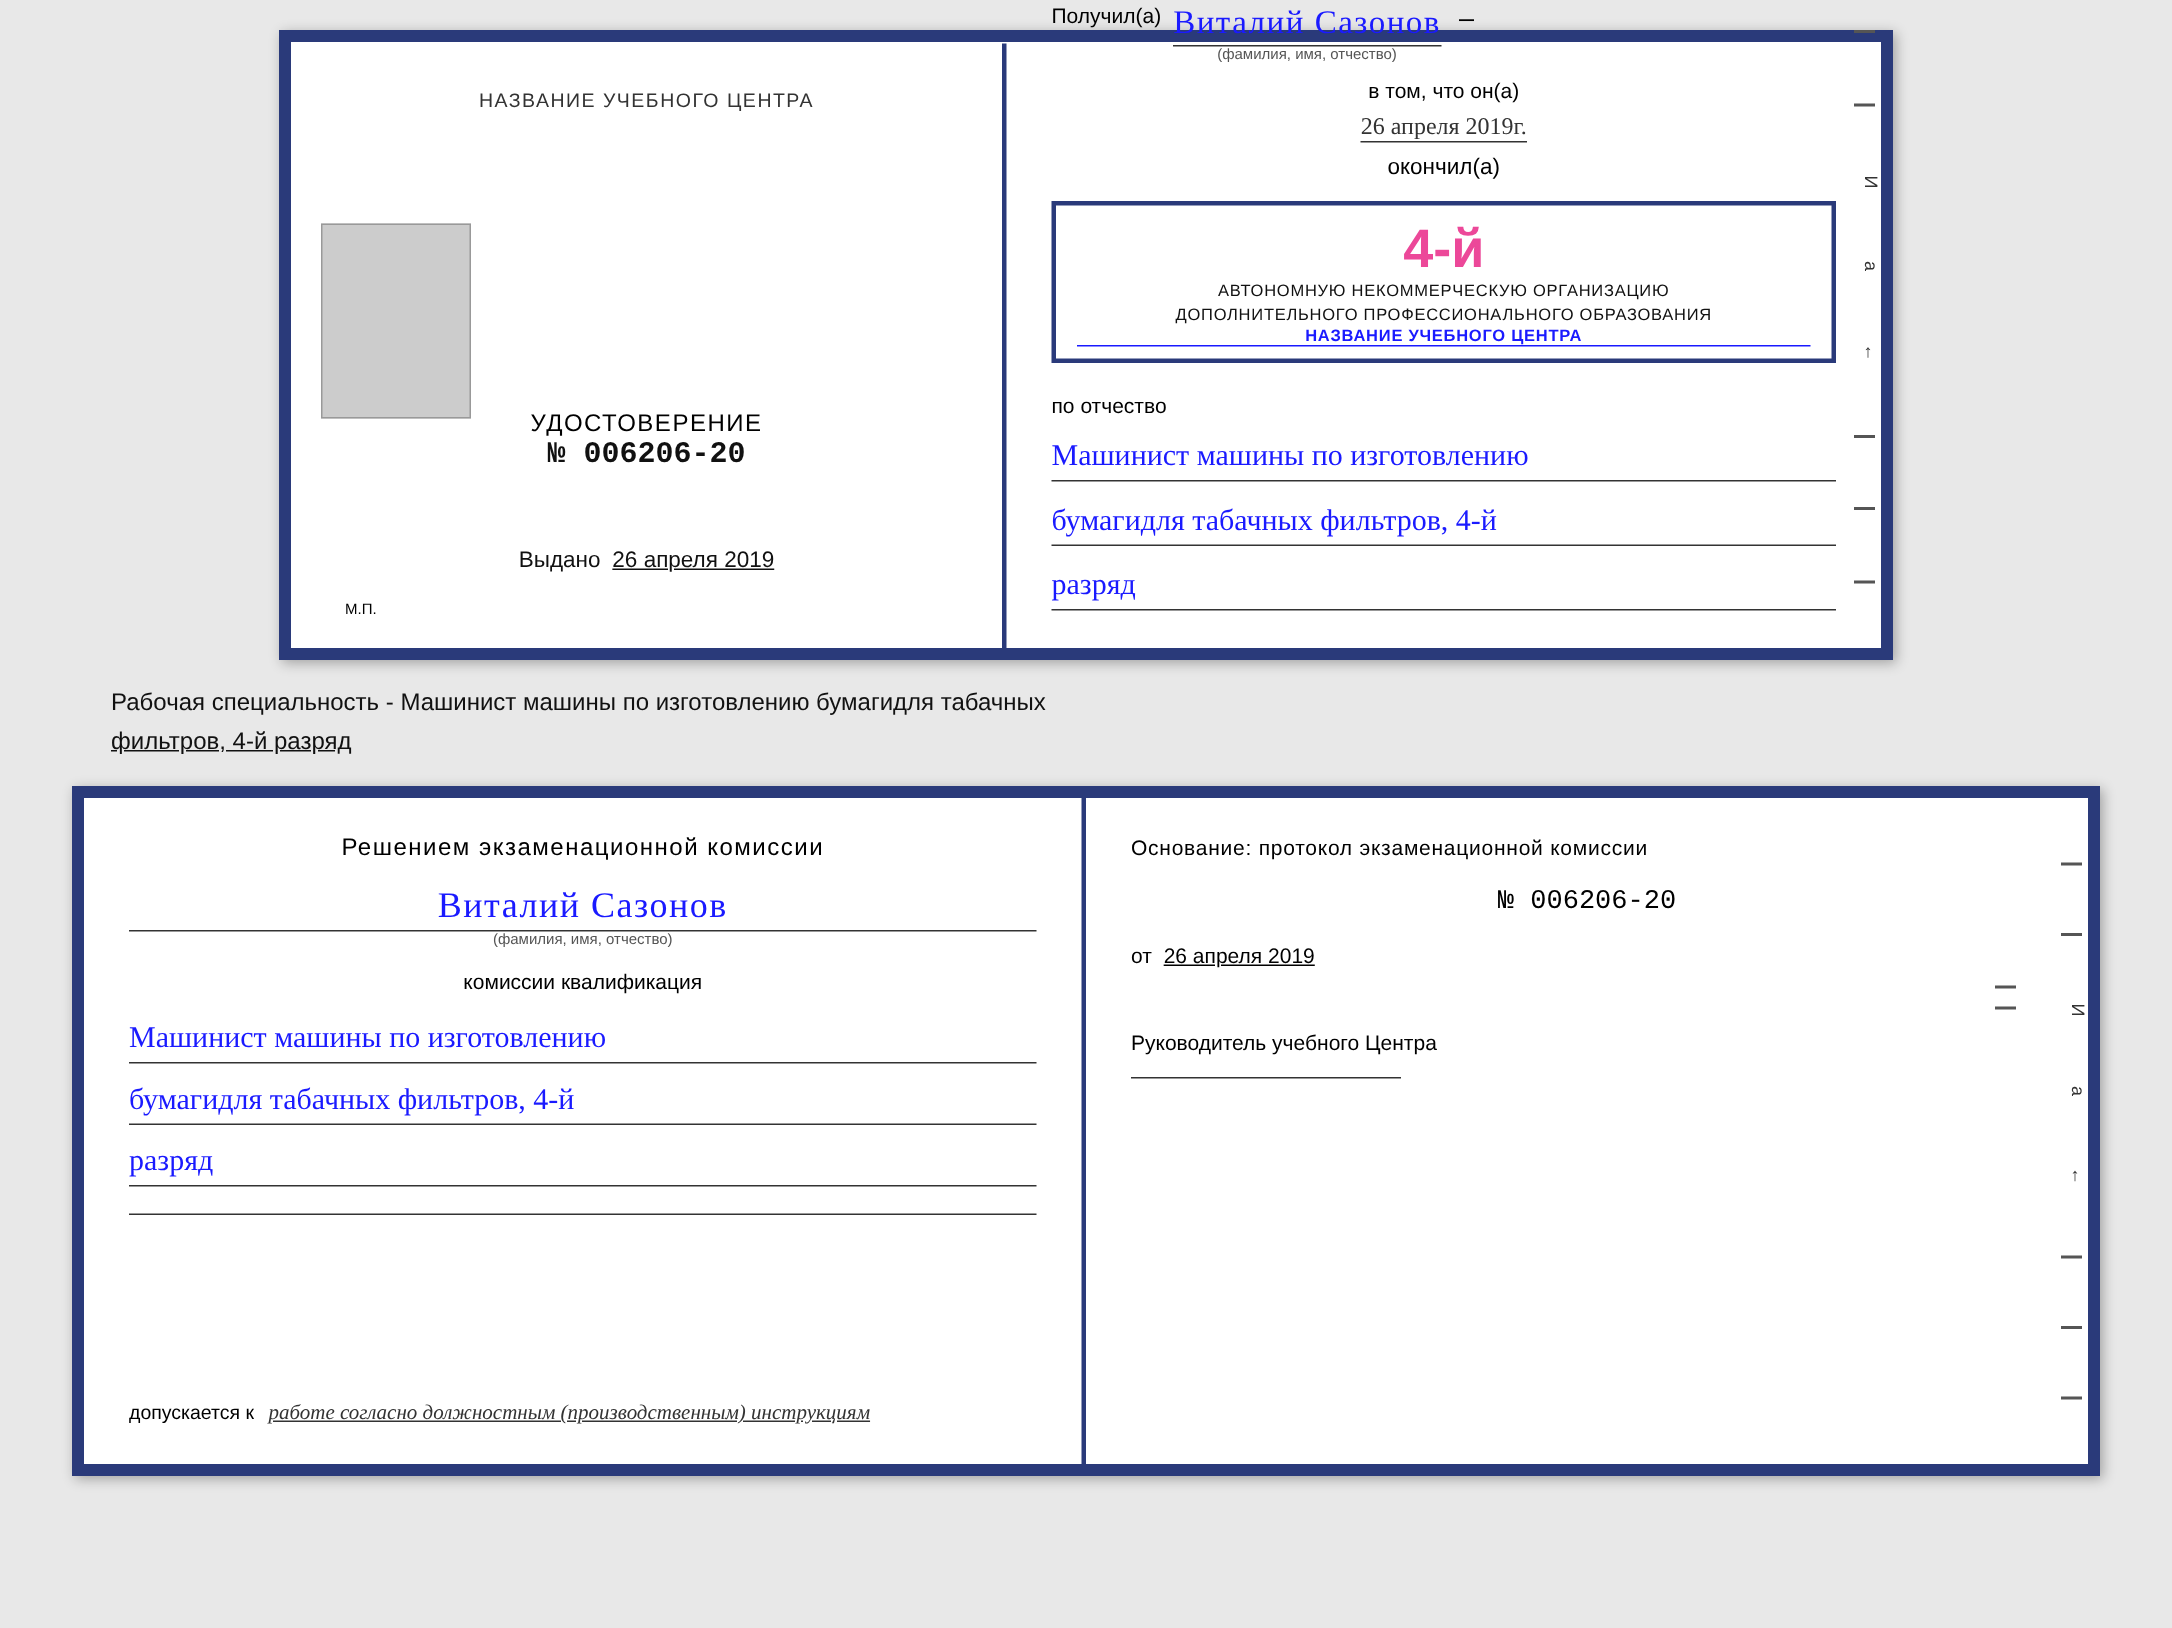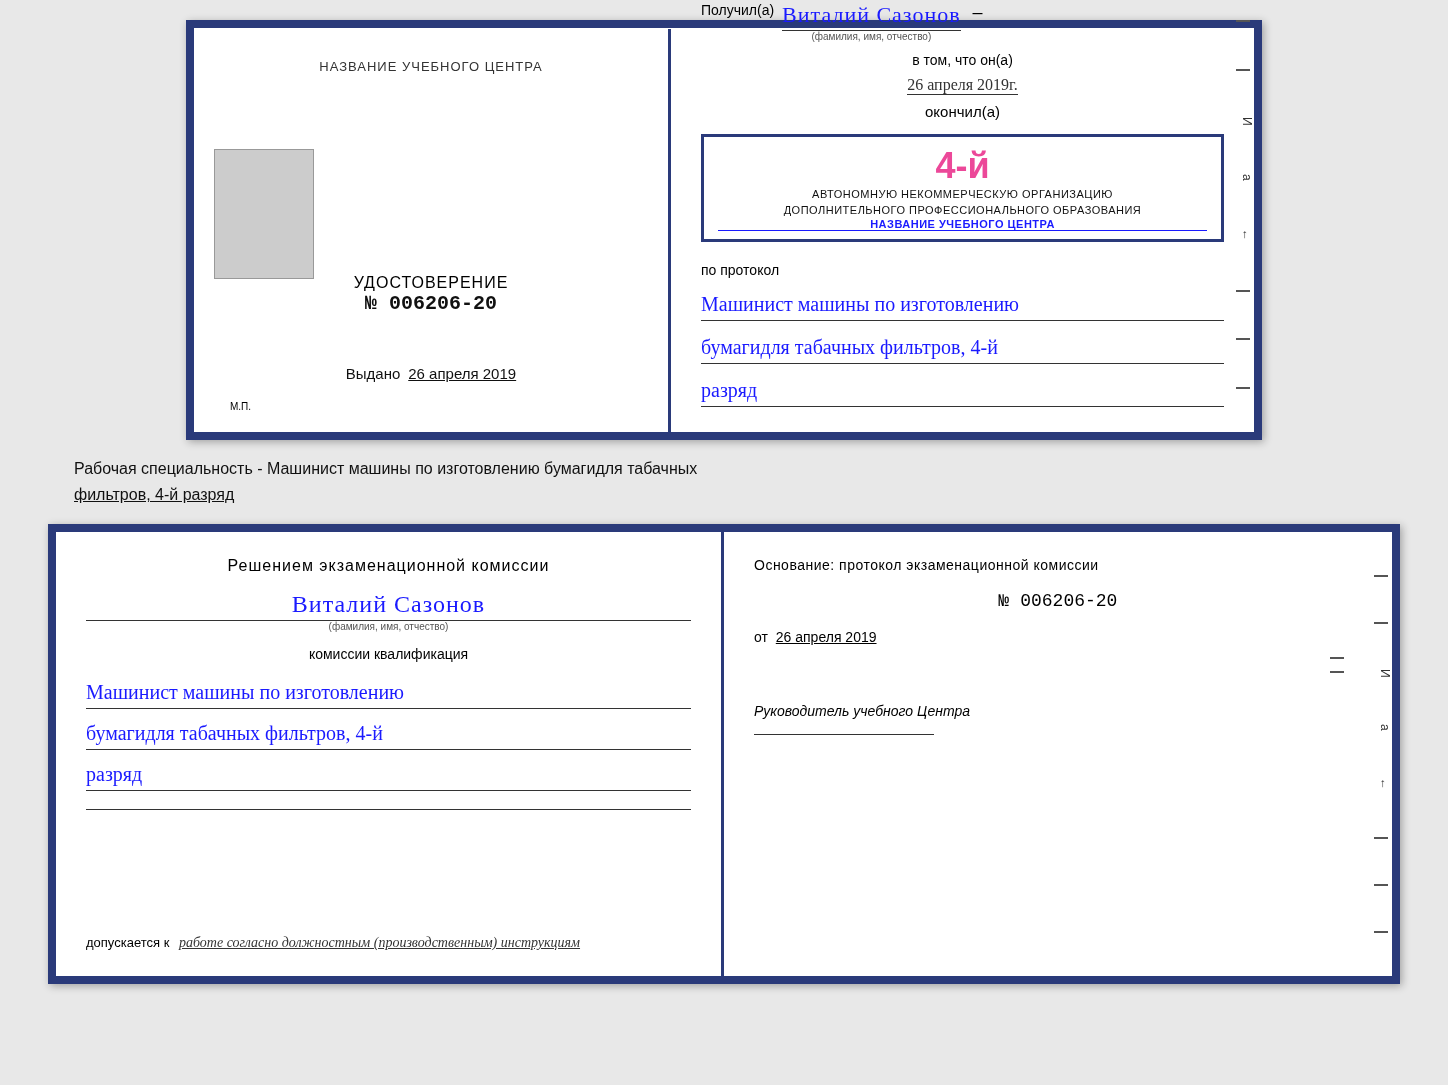--- a/index.html
+++ b/index.html
@@ -382,21 +382,21 @@
       <span class="okonchil">окончил(а)</span>
     </div>
 
     <div class="stamp-block">
       <div class="big-num" style="font-size:36px; font-weight:bold; color:#ec4899; font-family:Arial,sans-serif;">4-й</div>
       <div class="stamp-text">АВТОНОМНУЮ НЕКОММЕРЧЕСКУЮ ОРГАНИЗАЦИЮ</div>
       <div class="stamp-text">ДОПОЛНИТЕЛЬНОГО ПРОФЕССИОНАЛЬНОГО ОБРАЗОВАНИЯ</div>
       <div class="stamp-text-center">НАЗВАНИЕ УЧЕБНОГО ЦЕНТРА</div>
     </div>
 
-    <div class="po-professii">по протокол</div>
+    <div class="po-professii">по отчество</div>
     <div class="handwritten-profession">Машинист машины по изготовлению</div>
     <div class="handwritten-profession">бумагидля табачных фильтров, 4-й</div>
     <div class="handwritten-profession">разряд</div>
 
     <div class="right-side-decorations">
       <div class="right-dash"></div>
       <div class="right-dash"></div>
       <span class="right-letters">И</span>
       <span class="right-letters">а</span>
       <span class="right-letters">←</span>
@@ -445,21 +445,21 @@
 
     <div class="ot-line">
       <span>от</span>
       <span style="text-decoration:underline; margin-left:4px;">26 апреля 2019</span>
     </div>
 
     <div style="width:14px; height:2px; background:#555; align-self:flex-end; margin-right:18px;"></div>
     <div style="width:14px; height:2px; background:#555; align-self:flex-end; margin-right:18px;"></div>
 
 
-    <div class="signature-block" style="margin-top:16px;font-style:italic;">
+    <div class="signature-block" style="margin-top:0;">
       <div class="signature-title">Руководитель учебного Центра</div>
       <div class="signature-line"></div>
     </div>
 
     <div class="right-side-decorations2">
       <div class="right-dash"></div>
       <div class="right-dash"></div>
       <span class="right-letters">И</span>
       <span class="right-letters">а</span>
       <span class="right-letters">←</span>

